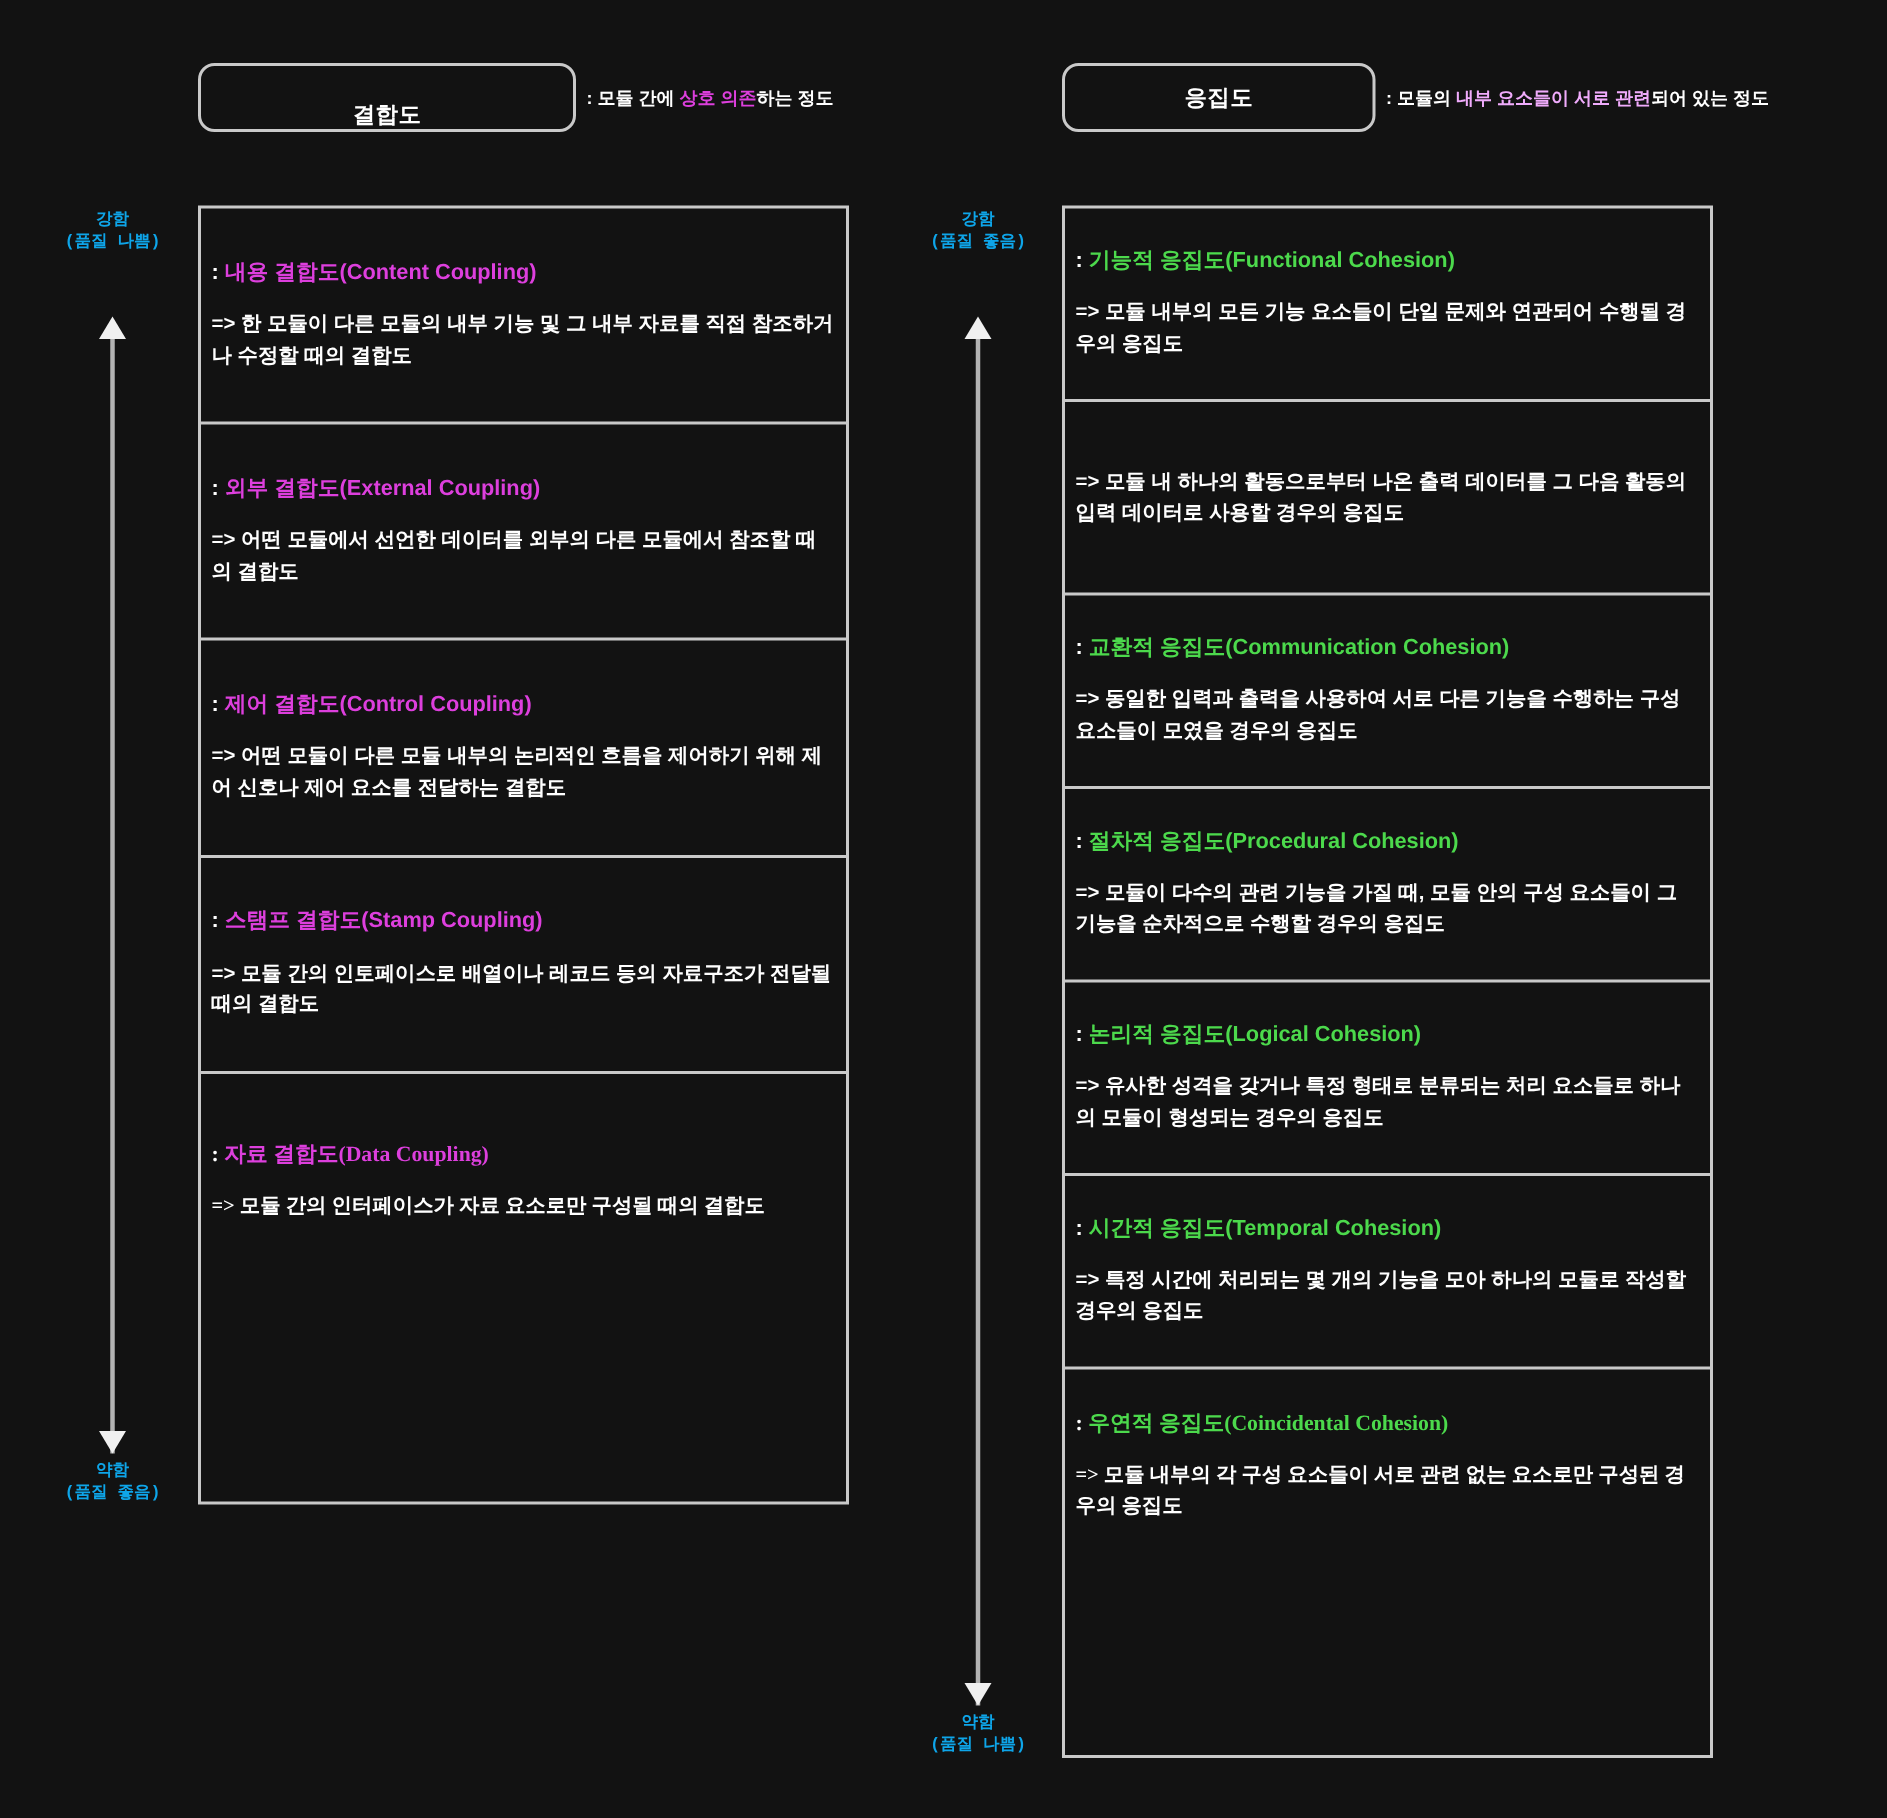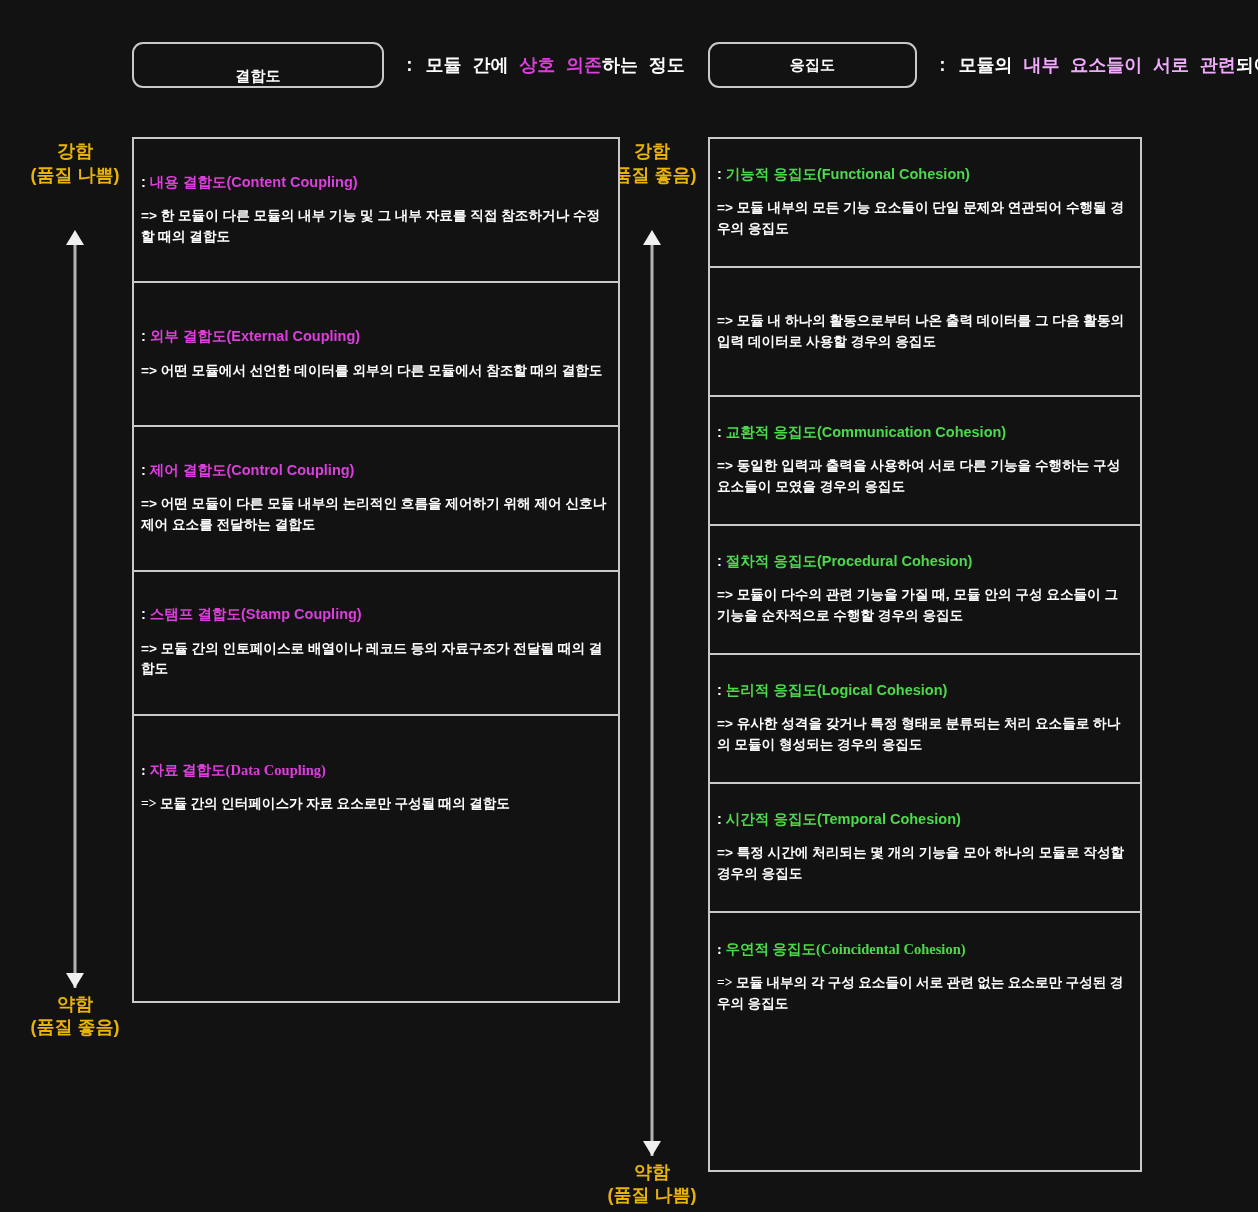--- a/index.html
+++ b/index.html
@@ -40,42 +40,42 @@
   #capsule-left  { width: 252px; align-items: flex-end; }
   #capsule-right { width: 209px; }
   .capsule-label {
     font-size: 15px;
     font-weight: 700;
     color: #ffffff;
     letter-spacing: .2px;
   }
 
   .header-desc {
-    margin-left: 20px;
-    font-size: 18px;
+    margin-left: 7px;
+    font-size: 12px;
     font-weight: 700;
     color: #ffffff;
     white-space: nowrap;
-    font-family: Liberation Mono, monospace;
   }
   .hl-magenta { color: #dd3fdd; }
   .hl-green   { color: #f0abfc; }
 
   
   .axis {
     position: absolute;
     width: 120px;
     text-align: center;
   }
   .axis-caption {
-    font-size: 18px;
+    font-size: 11px;
     font-weight: 700;
     line-height: 1.32;
-    color: #eab308;
+    color: #0ea5e9;
     white-space: pre-line;
+    font-family: Liberation Mono, monospace;
   }
   .axis-line-wrap {
     position: relative;
   }
   .axis-shaft {
     position: absolute;
     left: 50%;
     transform: translateX(-50%);
     width: 3px;
     background: #b3b3b3;
@@ -92,21 +92,21 @@
   .arrow-up   { border-bottom: 15px solid #f0f0f0; }
   .arrow-down { border-top: 15px solid #f0f0f0; }
 
   
   .panel {
     position: absolute;
     border: 2px solid #c9c9c9;
     background: #121212;
     box-sizing: border-box;
   }
-  #panel-coupling { left: 132px; top: 137px;  width: 488px; height: 866px; }
+  #panel-coupling { left: 132px; top: 137px;  width: 434px; height: 866px; }
   #panel-cohesion { left: 708px; top: 137px;  width: 434px; height: 1035px; }
 
   .row {
     position: relative;
     box-sizing: border-box;
     border-bottom: 2px solid #c9c9c9;
     padding: 0 7px;
     display: flex;
     flex-direction: column;
     justify-content: center;

